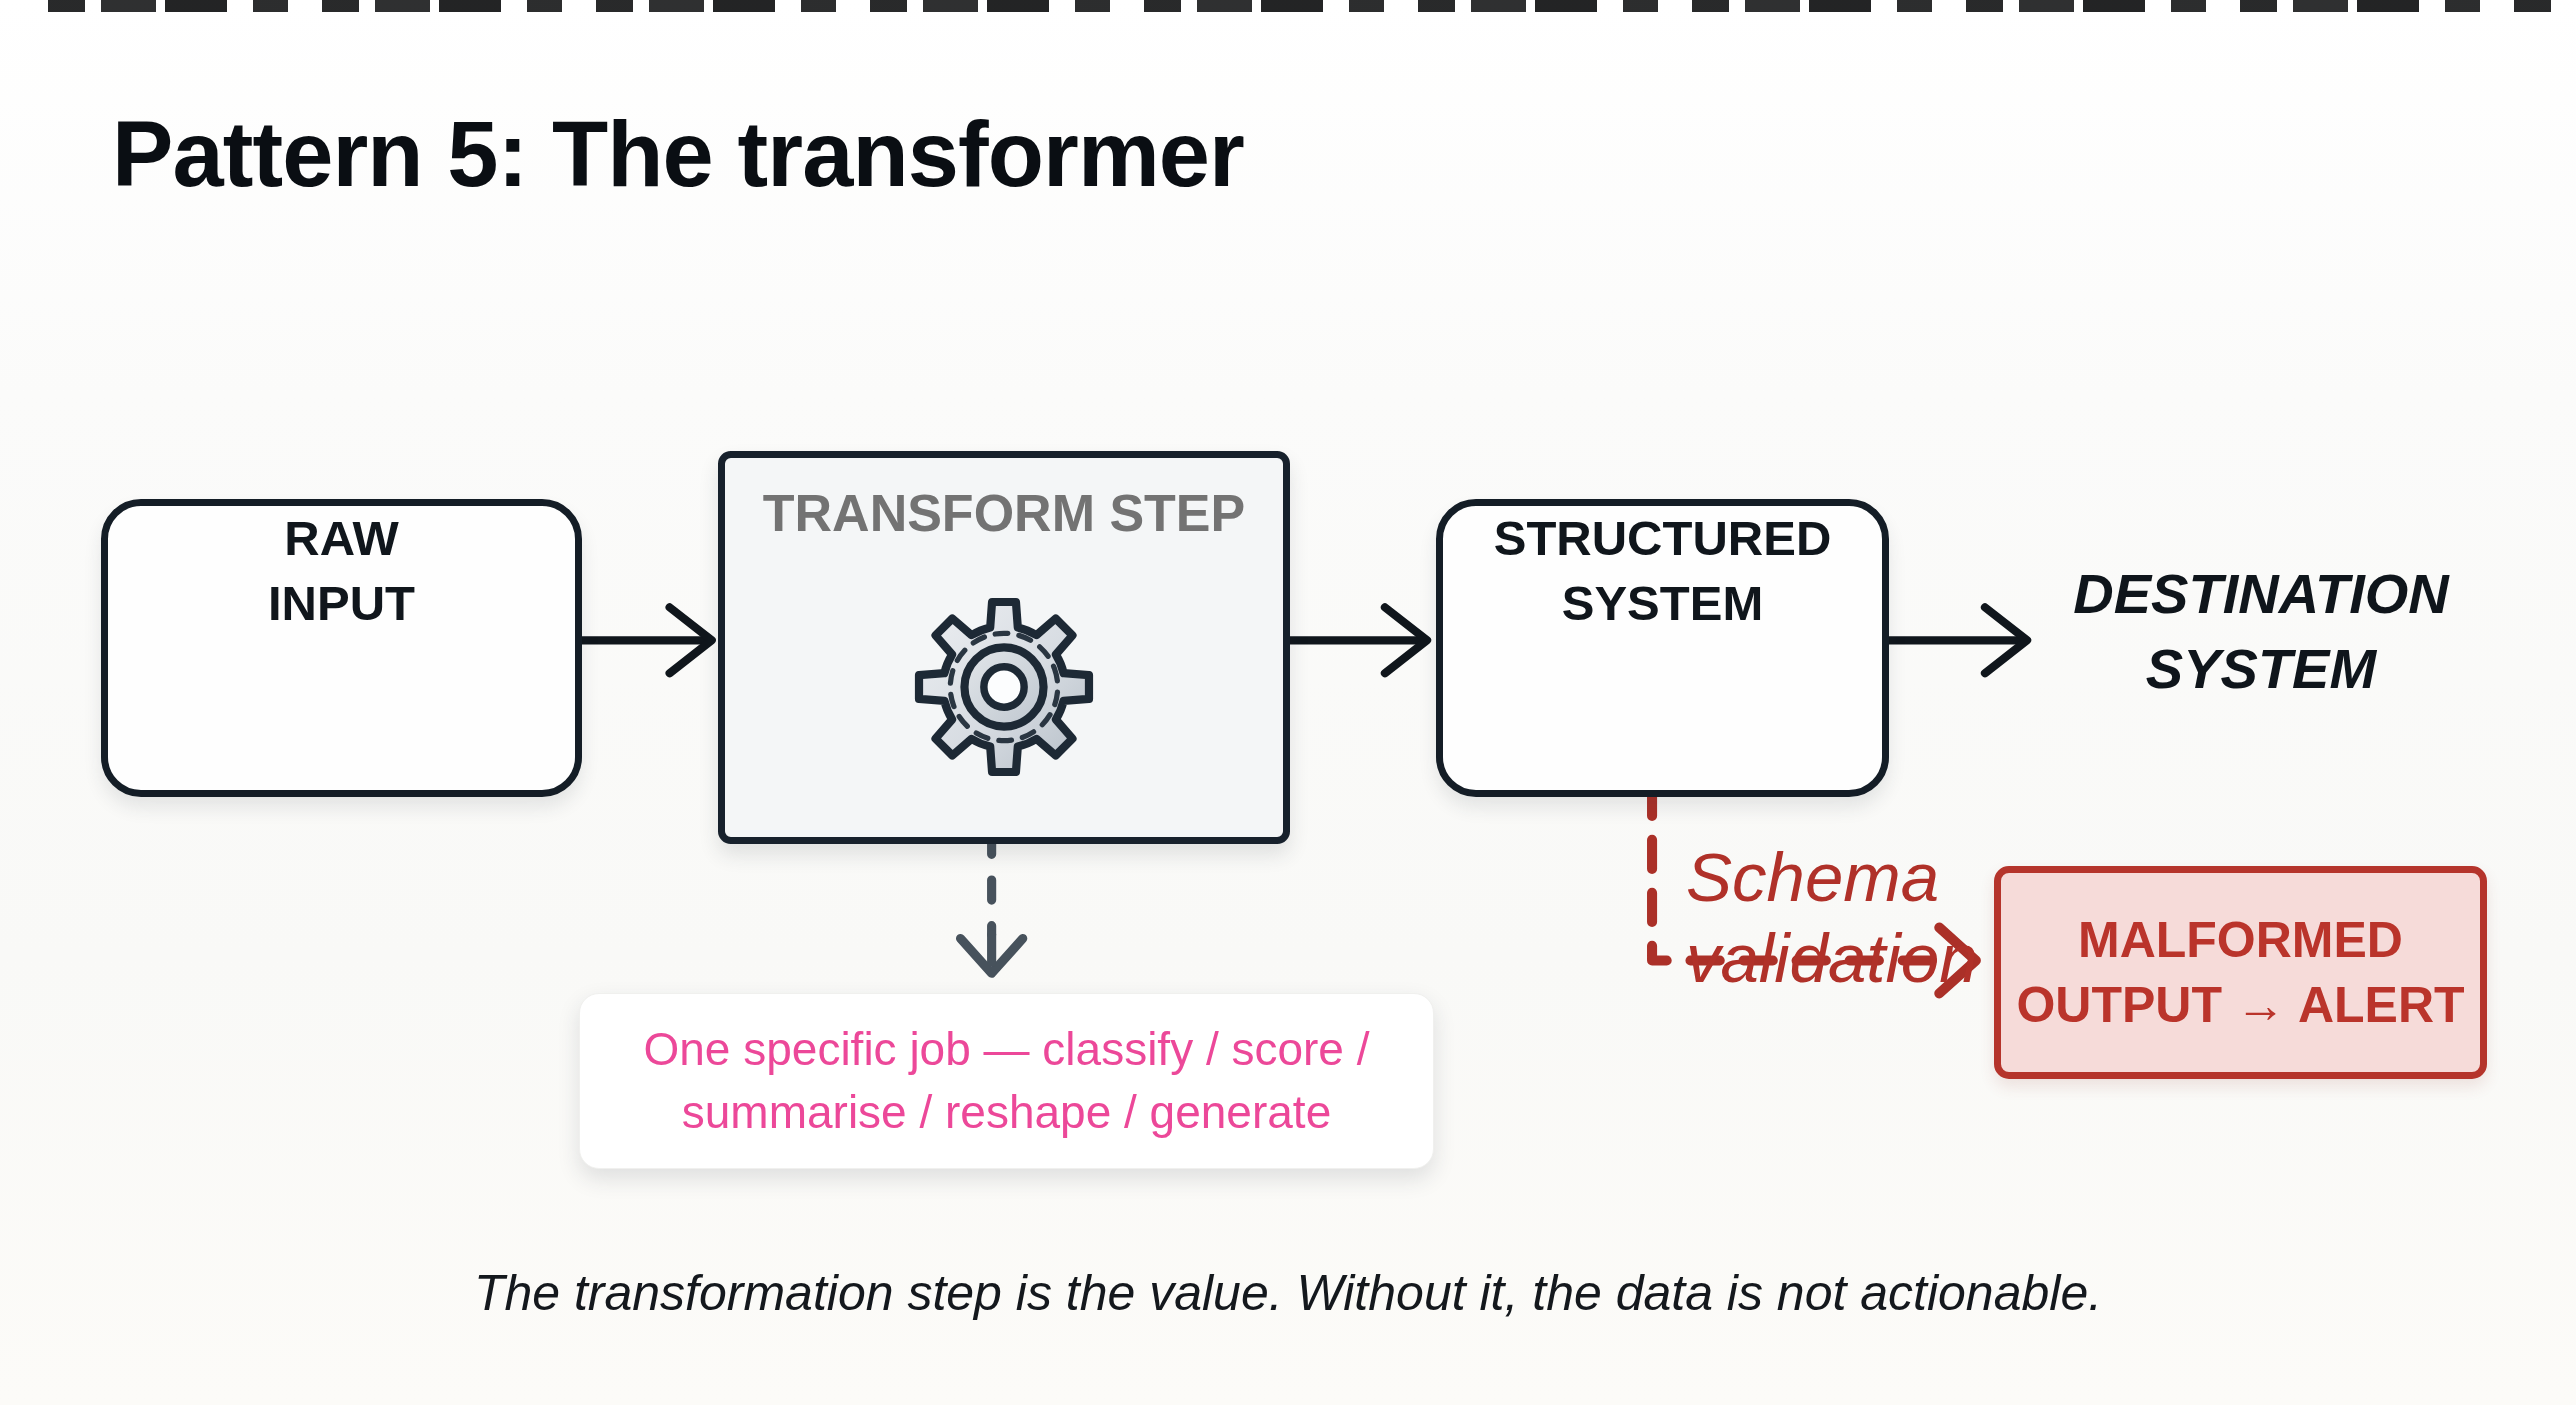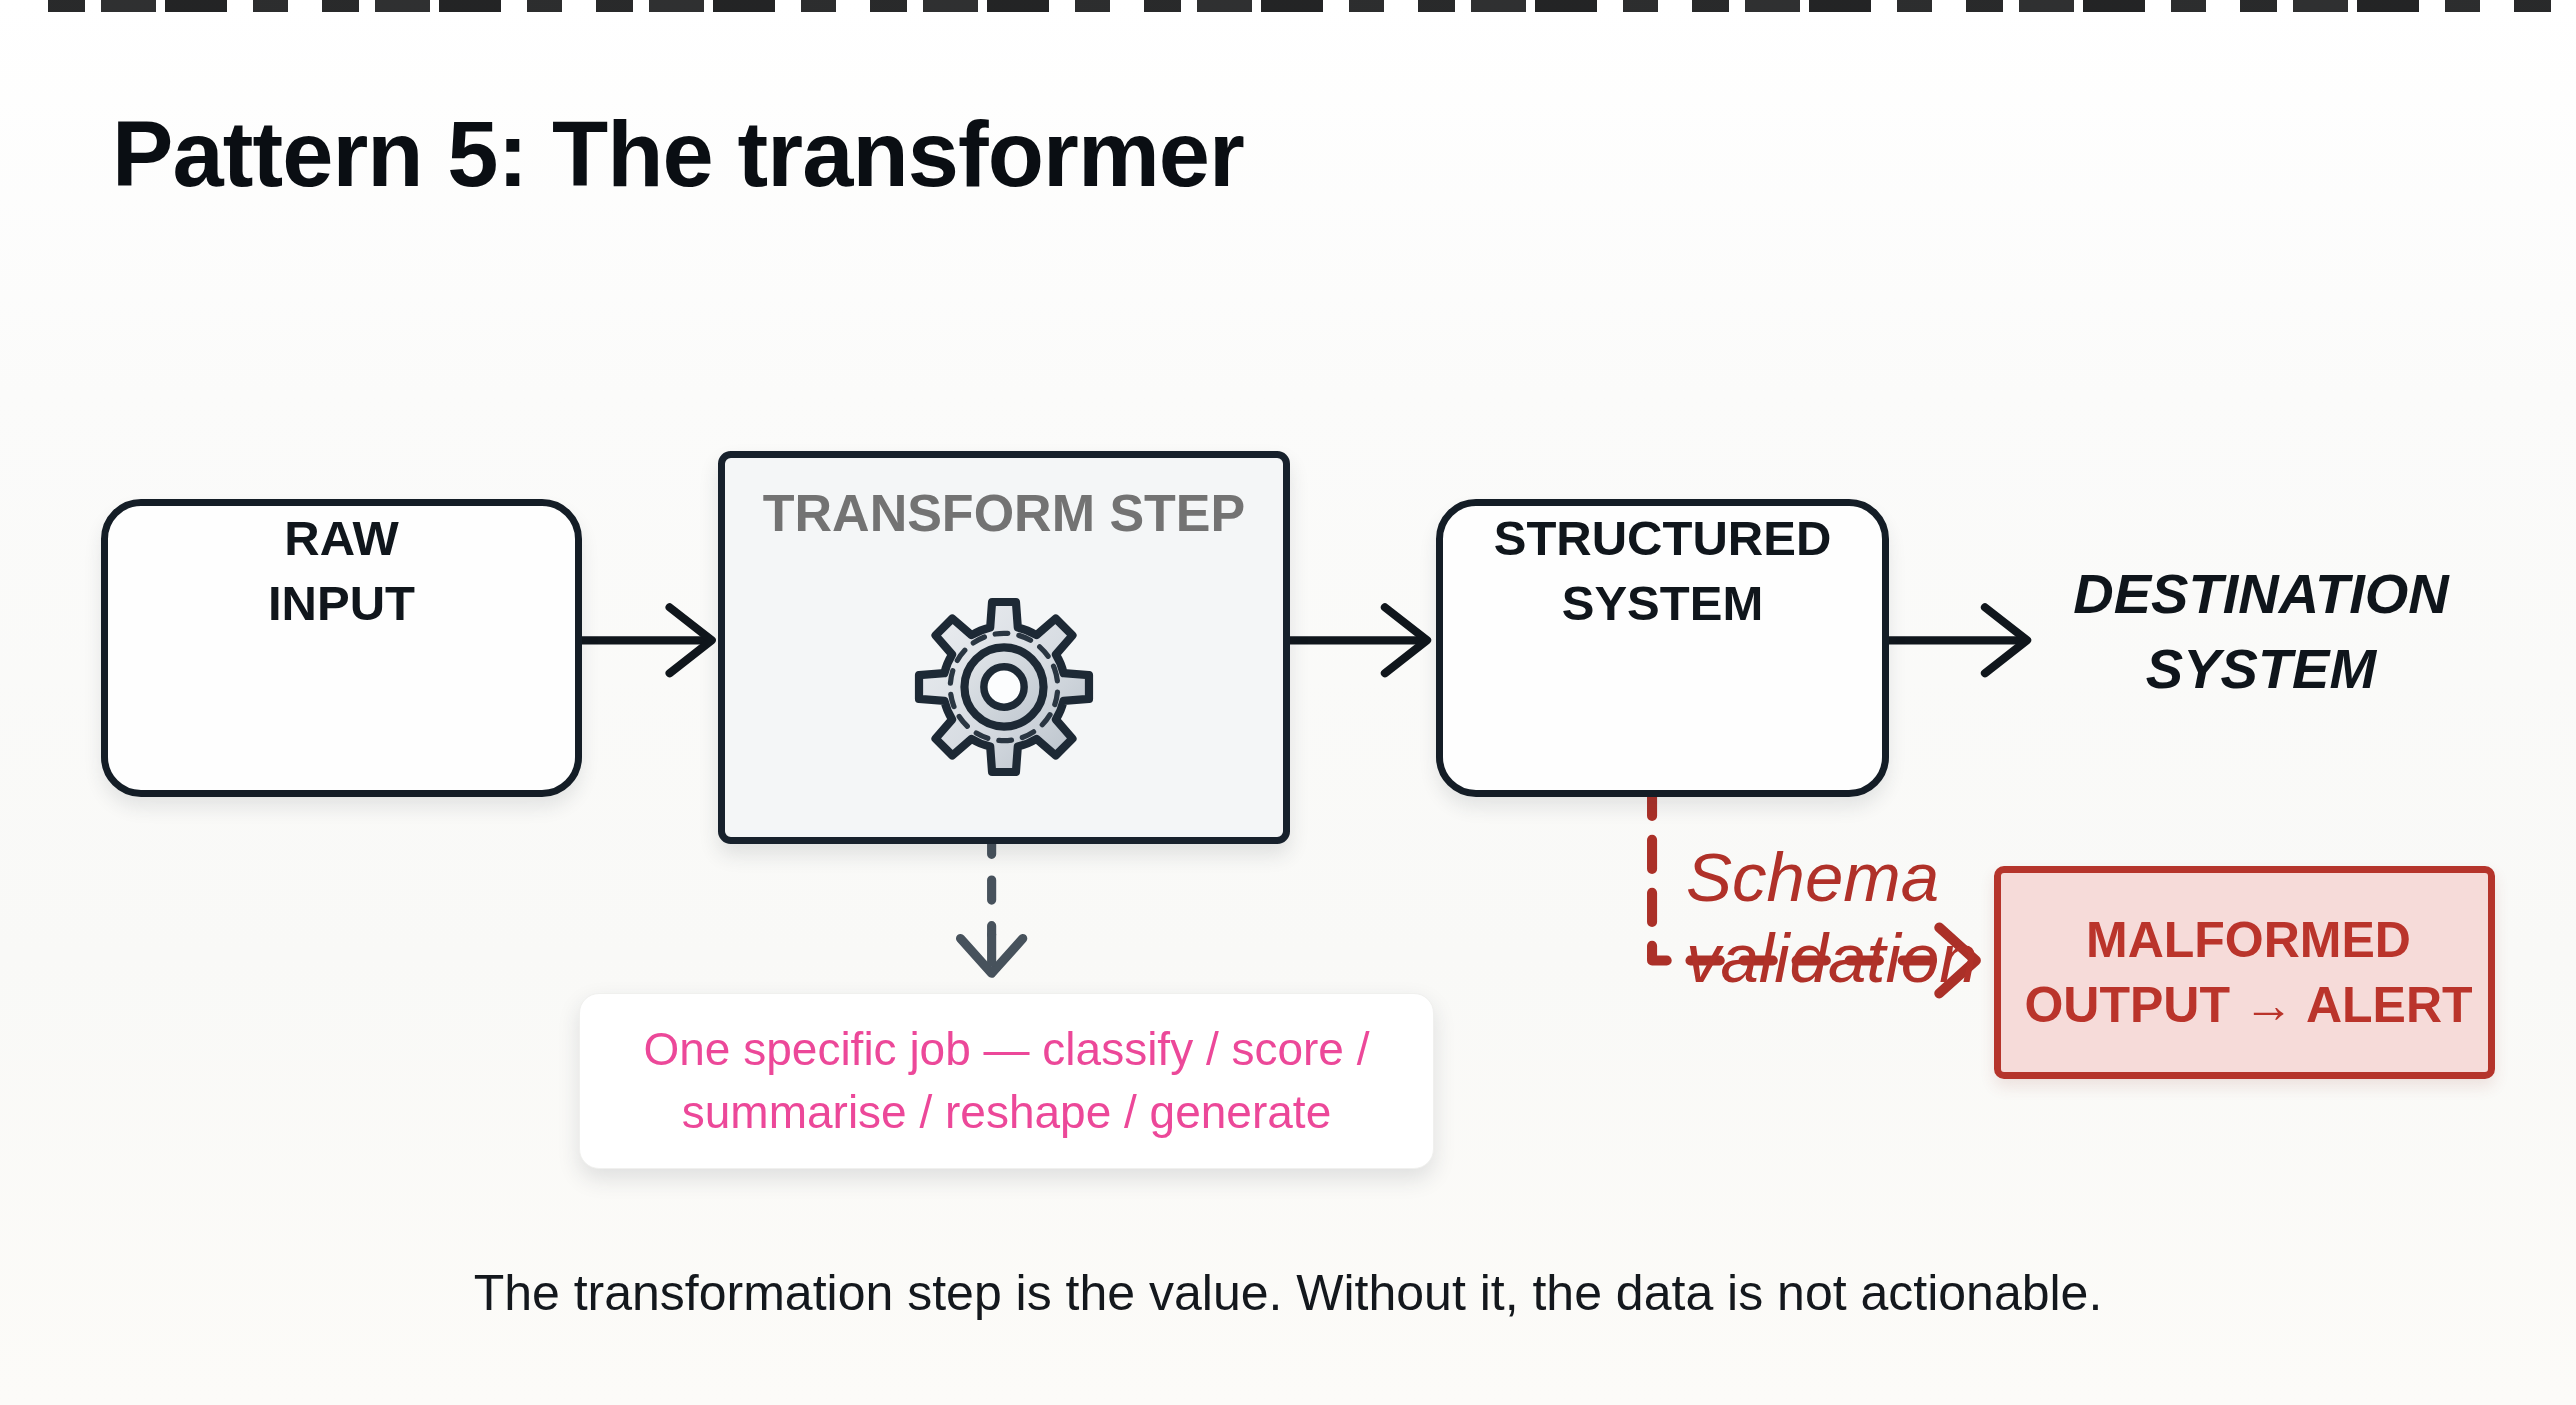--- a/index.html
+++ b/index.html
@@ -66,32 +66,31 @@
   }
   .note-text{
     font-size:46px;color:#ec4899;text-align:center;line-height:1.38;
   }
   .schema-label{
     position:absolute;left:1686px;top:837px;
     font-size:69px;font-style:italic;color:#b03129;line-height:1.18;
   }
   .alert-box{
     position:absolute;left:1994px;top:866px;width:479px;height:199px;
-    background:#f6dbd9;border:7.3px solid #b5342b;border-radius:10px;
+    background:#f6dbd9;border:7.3px solid #b5342b;border-radius:15px;
     display:flex;align-items:center;justify-content:center;
     box-shadow:0 7.3px 14.6px rgba(150,60,50,.12);
-    padding-left:8px;
   }
   .alert-text{
     font-size:50px;font-weight:700;color:#ba342b;
     text-align:center;line-height:1.3;letter-spacing:0;
   }
   .footer-note{
     position:absolute;left:0;right:0;top:1264px;
-    text-align:center;font-size:50px;color:#14181d;
+    text-align:center;font-size:50px;font-style:italic;color:#14181d;
   }
   .overlay{position:absolute;inset:0;pointer-events:none;}
 </style>
 </head>
 <body>
 
 <div class="canvas">
 
   <div class="top-strip"></div>
 

